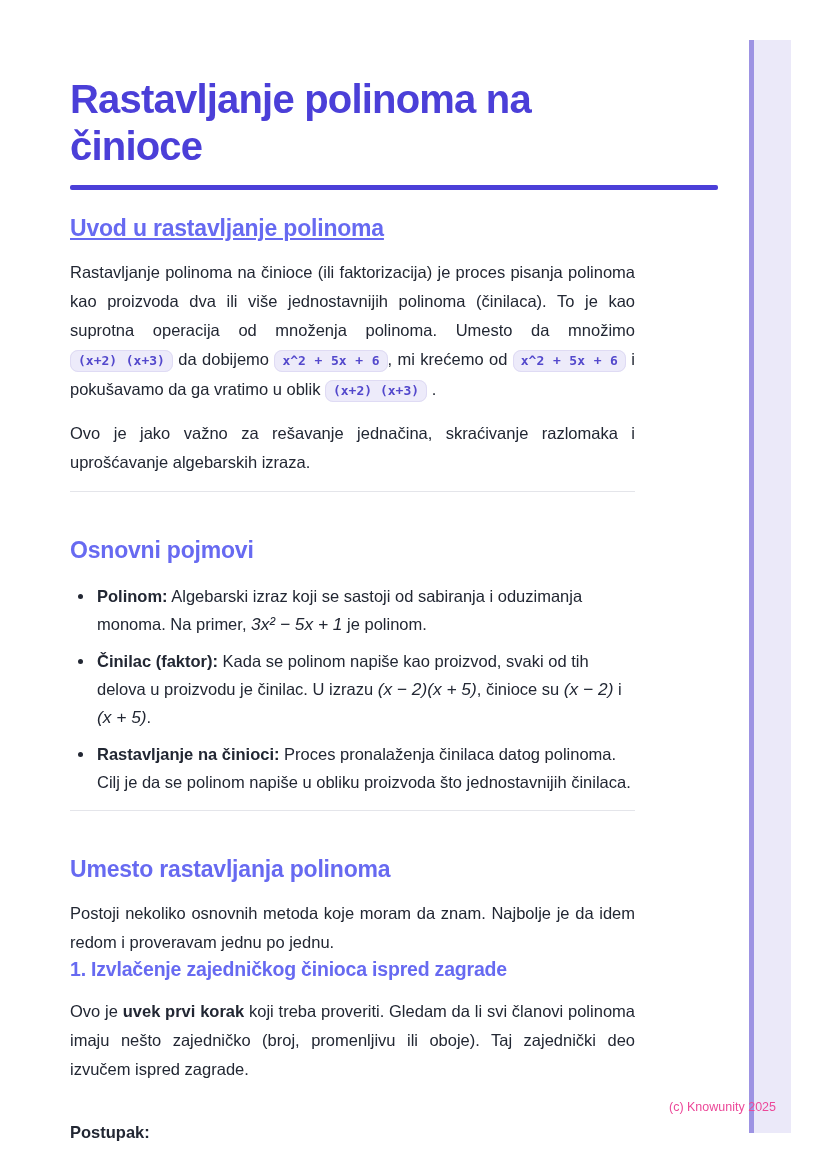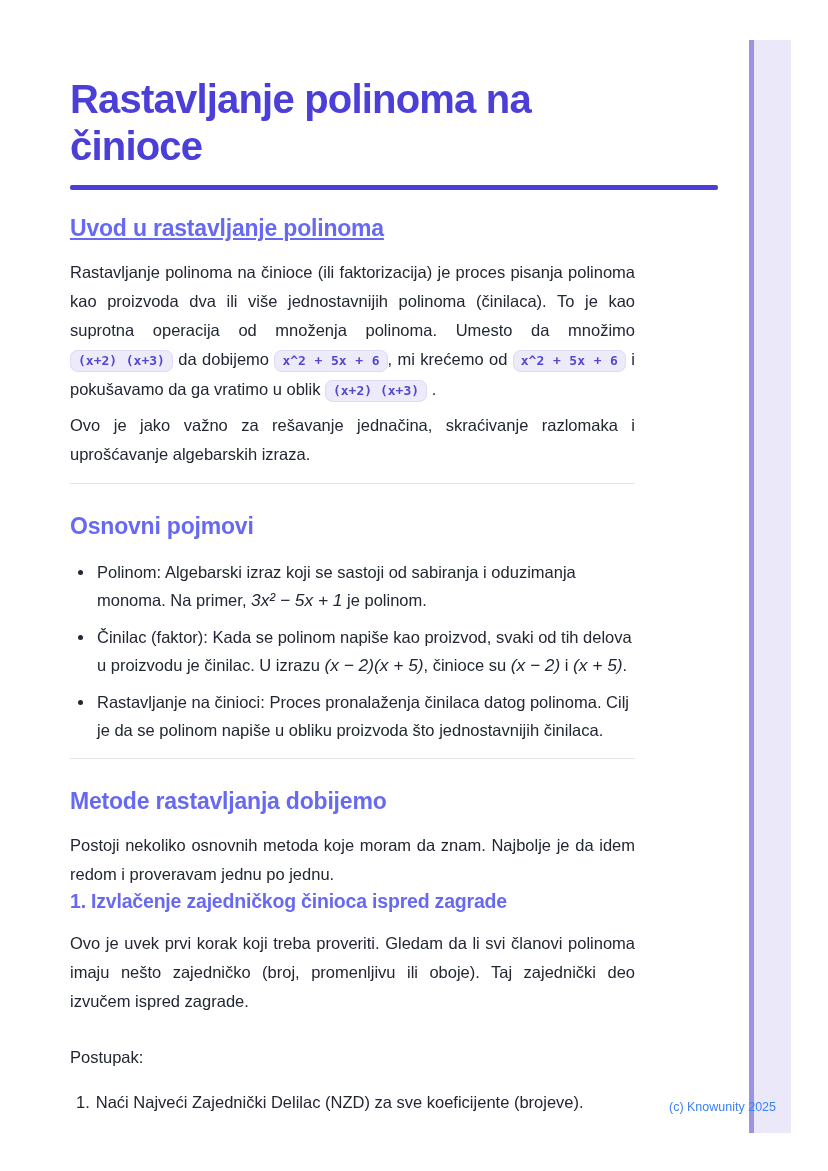--- a/index.html
+++ b/index.html
@@ -40,36 +40,36 @@
     margin-top: 15px;
   }
   h2.section-heading {
     font-size: 23px;
     line-height: 28px;
     font-weight: 700;
     color: #676af1;
     letter-spacing: -0.2px;
   }
   .mt-40 { margin-top: 24px; text-decoration: underline; }
-  .mt-28 { margin-top: 28px; }
+  .mt-28 { margin-top: 44px; }
   h3.sub-heading {
     font-size: 19.5px;
     line-height: 24px;
     font-weight: 700;
     color: #676af1;
     letter-spacing: -0.2px;
   }
   p.body-text {
     font-size: 16.5px;
     line-height: 29px;
     text-align: justify;
     margin-top: 16px;
     color: #222733;
   }
-  p.tight { margin-top: 6px; }
+  p.tight { margin-top: 14px; }
   .divider {
     border: none;
     border-top: 1px solid #e4e5ea;
     margin-top: 14px;
   }
   .code {
     font-family: "DejaVu Sans Mono", monospace;
     font-size: 13px;
     font-weight: 700;
     color: #5348cc;
@@ -78,21 +78,21 @@
     border-radius: 8px;
     padding: 2px 7px 3px 7px;
     white-space: nowrap;
   }
   .math {
     font-family: Liberation Sans, sans-serif;
     font-style: italic;
     font-size: 1.05em;
     white-space: nowrap;
   }
-  .term, .bold { font-weight: 400; }
+  .term, .bold { font-weight: 700; }
   ul.concept-list {
     margin-top: 18px;
     padding-left: 25px;
     list-style: disc outside;
   }
   ul.concept-list li {
     font-size: 16.5px;
     line-height: 28px;
     margin-bottom: 9px;
     padding-left: 2px;
@@ -106,21 +106,21 @@
     display: flex;
     font-size: 16.5px;
     line-height: 29px;
   }
   ol.steps-list .step-num { margin-right: 6px; }
   .page-footer {
     position: absolute;
     top: 1100px;
     right: 52px;
     font-size: 12.5px;
-    color: #3b82f6;
+    color: #ec4899;
     z-index: 3;
   }
 </style>
 </head>
 <body>
 
 <div class="side-strip"></div>
 
 <div class="content">
 
@@ -138,29 +138,29 @@
   <h2 class="section-heading mt-28">Osnovni pojmovi</h2>
 
   <ul class="concept-list">
     <li><span class="term">Polinom:</span><span> Algebarski izraz koji se sastoji od sabiranja i oduzimanja monoma. Na primer, </span><span class="math">3x² − 5x + 1</span><span> je polinom.</span><span class="math"></span><span></span><span class="math"></span><span></span></li>
     <li><span class="term">Činilac (faktor):</span><span> Kada se polinom napiše kao proizvod, svaki od tih delova u proizvodu je činilac. U izrazu </span><span class="math">(x − 2)(x + 5)</span><span>, činioce su </span><span class="math">(x − 2)</span><span> i </span><span class="math">(x + 5)</span><span>.</span></li>
     <li><span class="term">Rastavljanje na činioci:</span><span> Proces pronalaženja činilaca datog polinoma. Cilj je da se polinom napiše u obliku proizvoda što jednostavnijih činilaca.</span><span class="math"></span><span></span><span class="math"></span><span></span><span class="math"></span><span></span></li>
   </ul>
 
   <hr class="divider">
 
-  <h2 class="section-heading mt-28">Metode rastavljanja dobijemo</h2>
+  <h2 class="section-heading mt-28">Umesto rastavljanja polinoma</h2>
 
   <p class="body-text">Postoji nekoliko osnovnih metoda koje moram da znam. Najbolje je da idem redom i proveravam jednu po jednu.</p>
 
   <h3 class="sub-heading">1. Izvlačenje zajedničkog činioca ispred zagrade</h3>
 
   <p class="body-text"><span>Ovo je </span><span class="bold">uvek prvi korak</span><span> koji treba proveriti. Gledam da li svi članovi polinoma imaju nešto zajedničko (broj, promenljivu ili oboje). Taj zajednički deo izvučem ispred zagrade.</span></p>
 
-  <p class="body-text bold" style="margin-top:27px">Postupak:</p>
+  <p class="body-text bold" style="margin-top:34px">Postupak:</p>
 
   <ol class="steps-list">
     <li>
         <span class="step-num">1.</span>
         <span>Naći Najveći Zajednički Delilac (NZD) za sve koeficijente (brojeve).</span>
       </li>
   </ol>
 
 </div>
 

